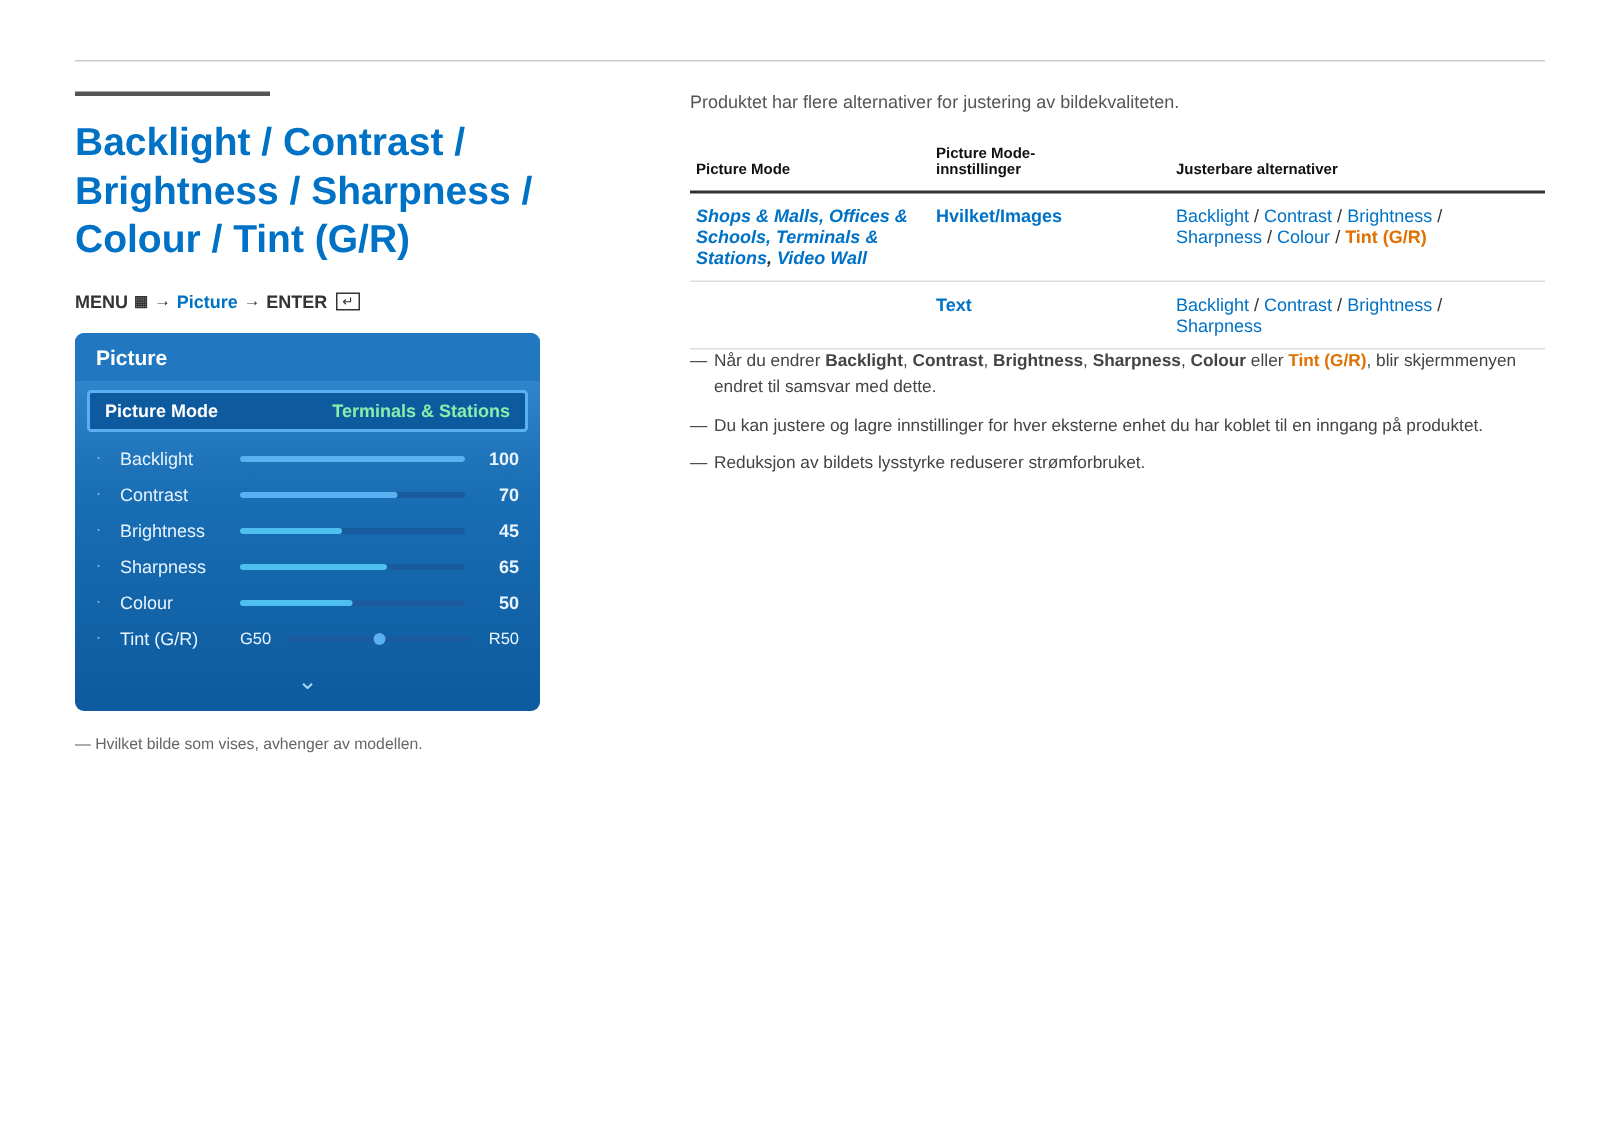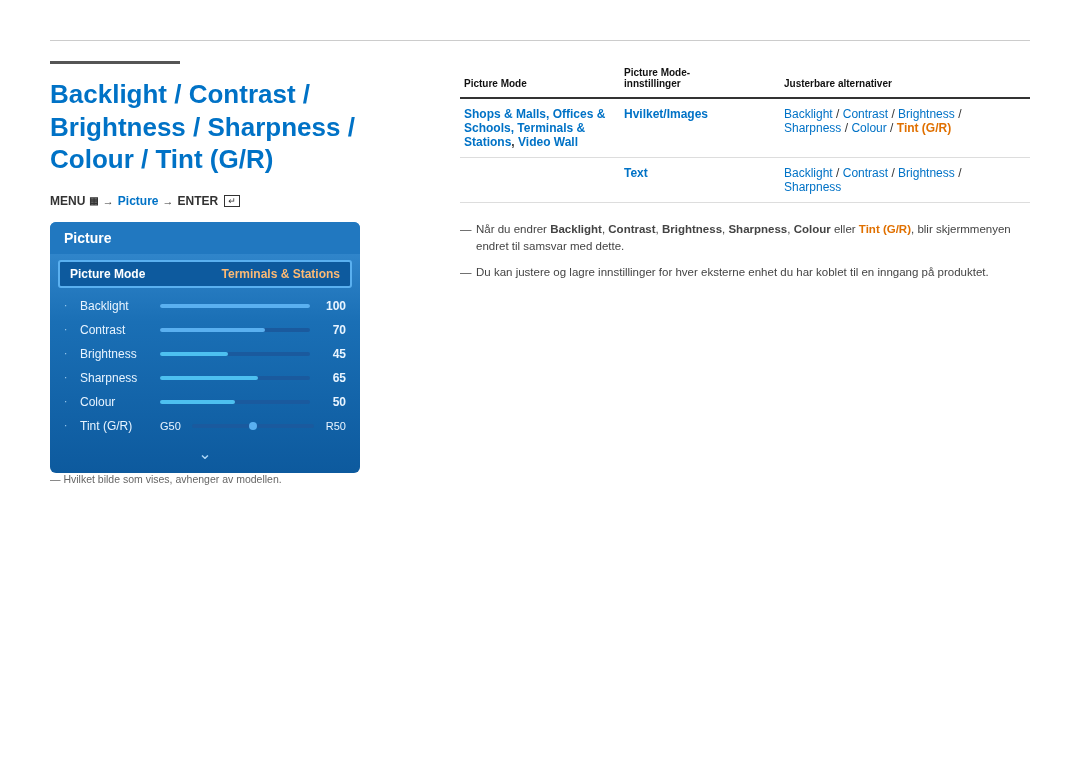--- a/index.html
+++ b/index.html
@@ -112,21 +112,21 @@
       border-radius: 3px;
     }
 
     .picture-mode-label {
       color: #fff;
       font-size: 12px;
       font-weight: bold;
     }
 
     .picture-mode-value {
-      color: #fdba74;
+      color: #86efac;
       font-size: 12px;
       font-weight: bold;
     }
 
     .slider-item {
       display: flex;
       align-items: center;
       padding: 5px 14px;
       gap: 8px;
     }
@@ -237,21 +237,21 @@
     .picture-box-chevron {
       text-align: center;
       color: #aad4f5;
       font-size: 16px;
       padding: 6px 0 10px 0;
     }
 
     .footnote-image {
       font-size: 10.5px;
       color: #666;
-      margin-top: 0;
+      margin-top: 16px;
     }
 
     
     .right-column {
       flex: 1;
       padding-top: 0;
     }
 
     .right-description {
       font-size: 12px;
@@ -287,40 +287,40 @@
     .info-table td {
       padding: 8px 8px 8px 4px;
       font-size: 12px;
     }
 
     .td-mode {
       color: #0072c6;
       font-weight: bold;
       font-size: 12px;
       width: 160px;
+      font-style: italic;
     }
 
     .td-settings {
       width: 160px;
     }
 
     .td-settings-blue {
       color: #0072c6;
       font-weight: bold;
     }
 
     .td-adjustable {}
 
     .adj-blue { color: #0072c6; font-weight: normal; }
     .adj-slash { color: #333; }
     .adj-orange { color: #e07000; font-weight: bold; }
 
     
     .notes-section {
-      margin-top: 18px;
     }
 
     .note-item {
       font-size: 11.5px;
       color: #444;
       margin-bottom: 8px;
       padding-left: 16px;
       position: relative;
       line-height: 1.5;
     }
@@ -431,20 +431,21 @@
           </div>
         </div>
 
         <div class="picture-box-chevron">⌄</div>
       </div>
 
       <p class="footnote-image">— Hvilket bilde som vises, avhenger av modellen.</p>
     </div>
 
     <div class="right-column">
+      <p class="right-description">Produktet har flere alternativer for justering av bildekvaliteten.</p>
 
       <table class="info-table">
         <thead>
           <tr>
             <th>Picture Mode</th>
             <th>Picture Mode-<br>innstillinger</th>
             <th>Justerbare alternativer</th>
           </tr>
         </thead>
         <tbody>
@@ -471,17 +472,20 @@
         </tbody>
       </table>
 
       <div class="notes-section">
         <p class="note-item">
           Når du endrer <span class="note-bold">Backlight</span>, <span class="note-bold">Contrast</span>, <span class="note-bold">Brightness</span>, <span class="note-bold">Sharpness</span>, <span class="note-bold">Colour</span> eller <span class="note-bold-orange">Tint (G/R)</span>, blir skjermmenyen endret til samsvar med dette.
         </p>
         <p class="note-item">
           Du kan justere og lagre innstillinger for hver eksterne enhet du har koblet til en inngang på produktet.
         </p>
+        <p class="note-item">
+          Reduksjon av bildets lysstyrke reduserer strømforbruket.
+        </p>
       </div>
     </div>
 
   </div>
 </div>
 
 </body></html>

